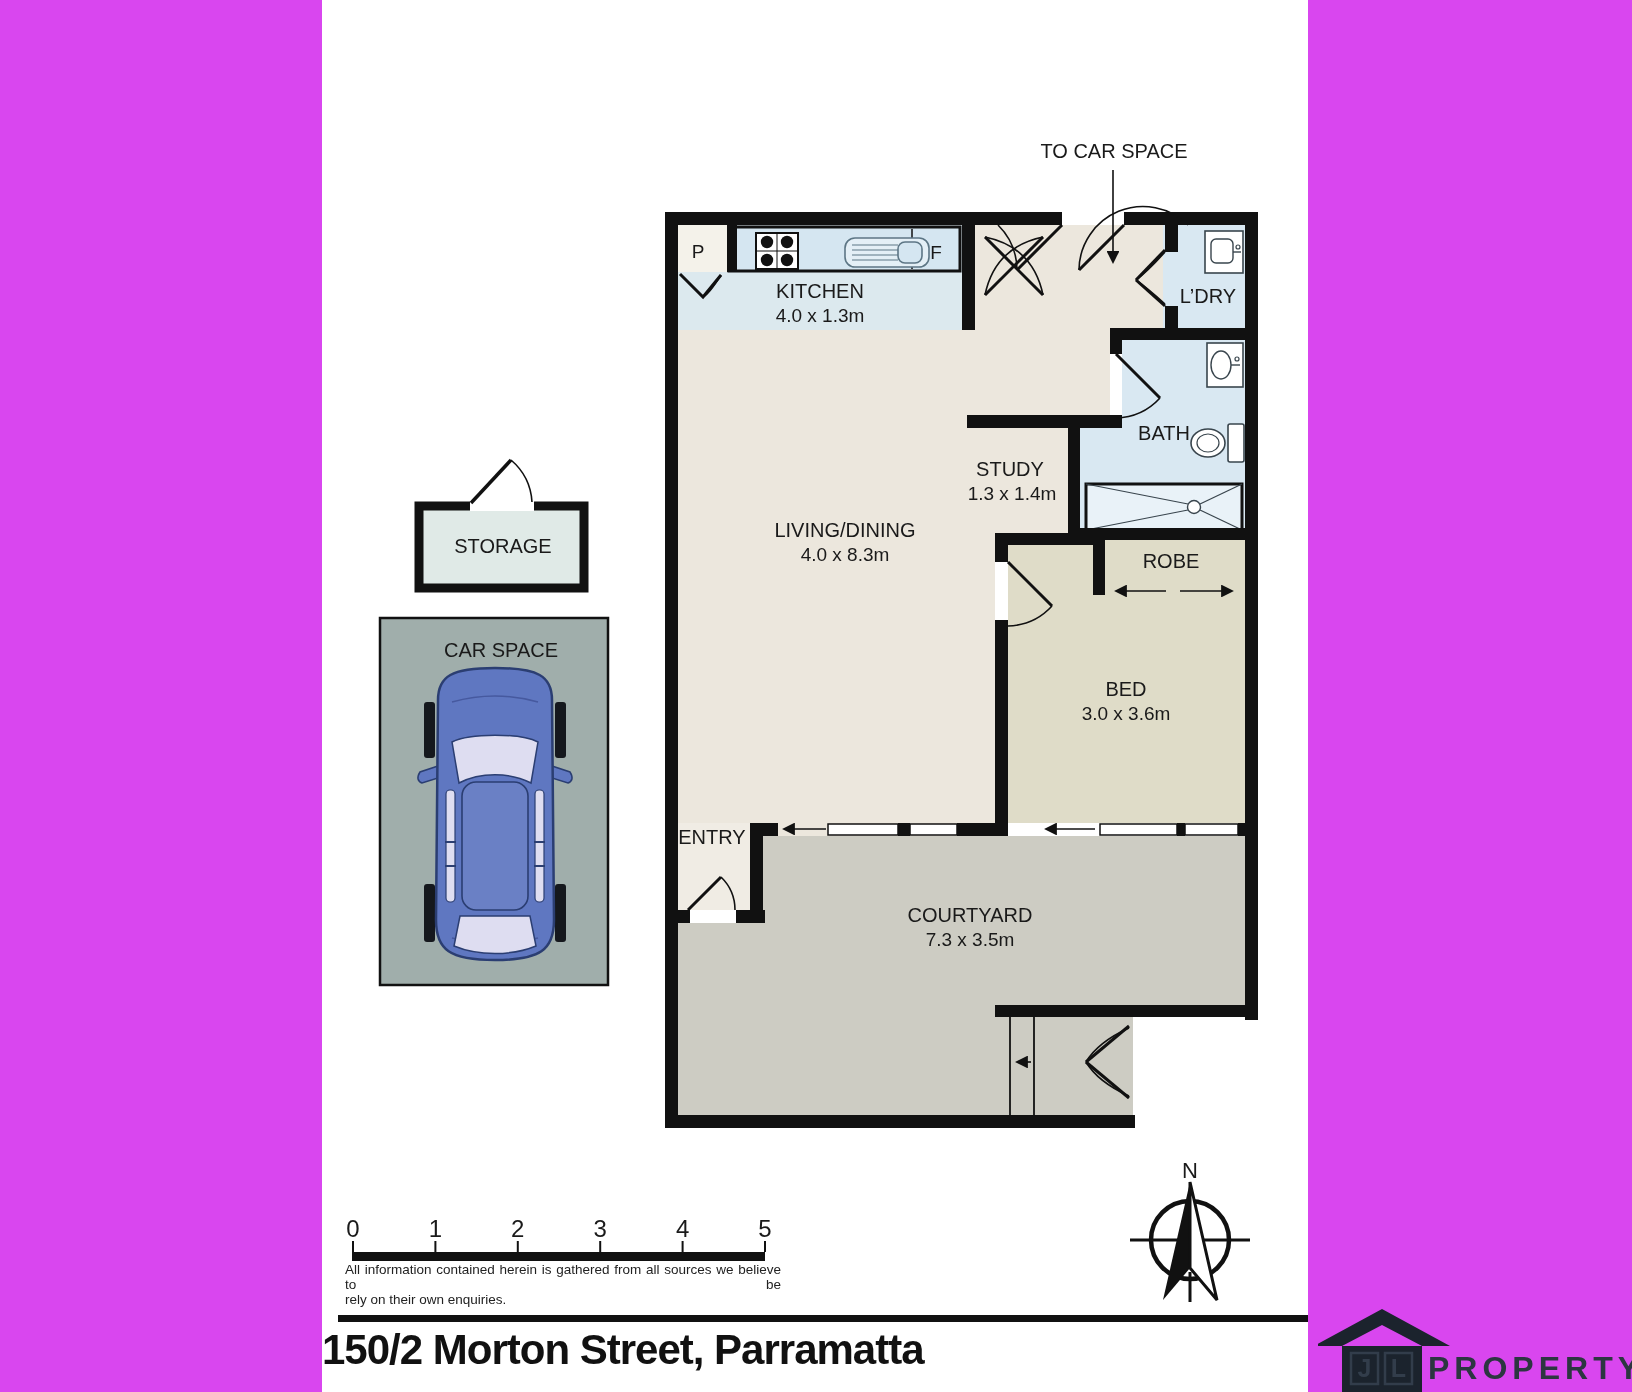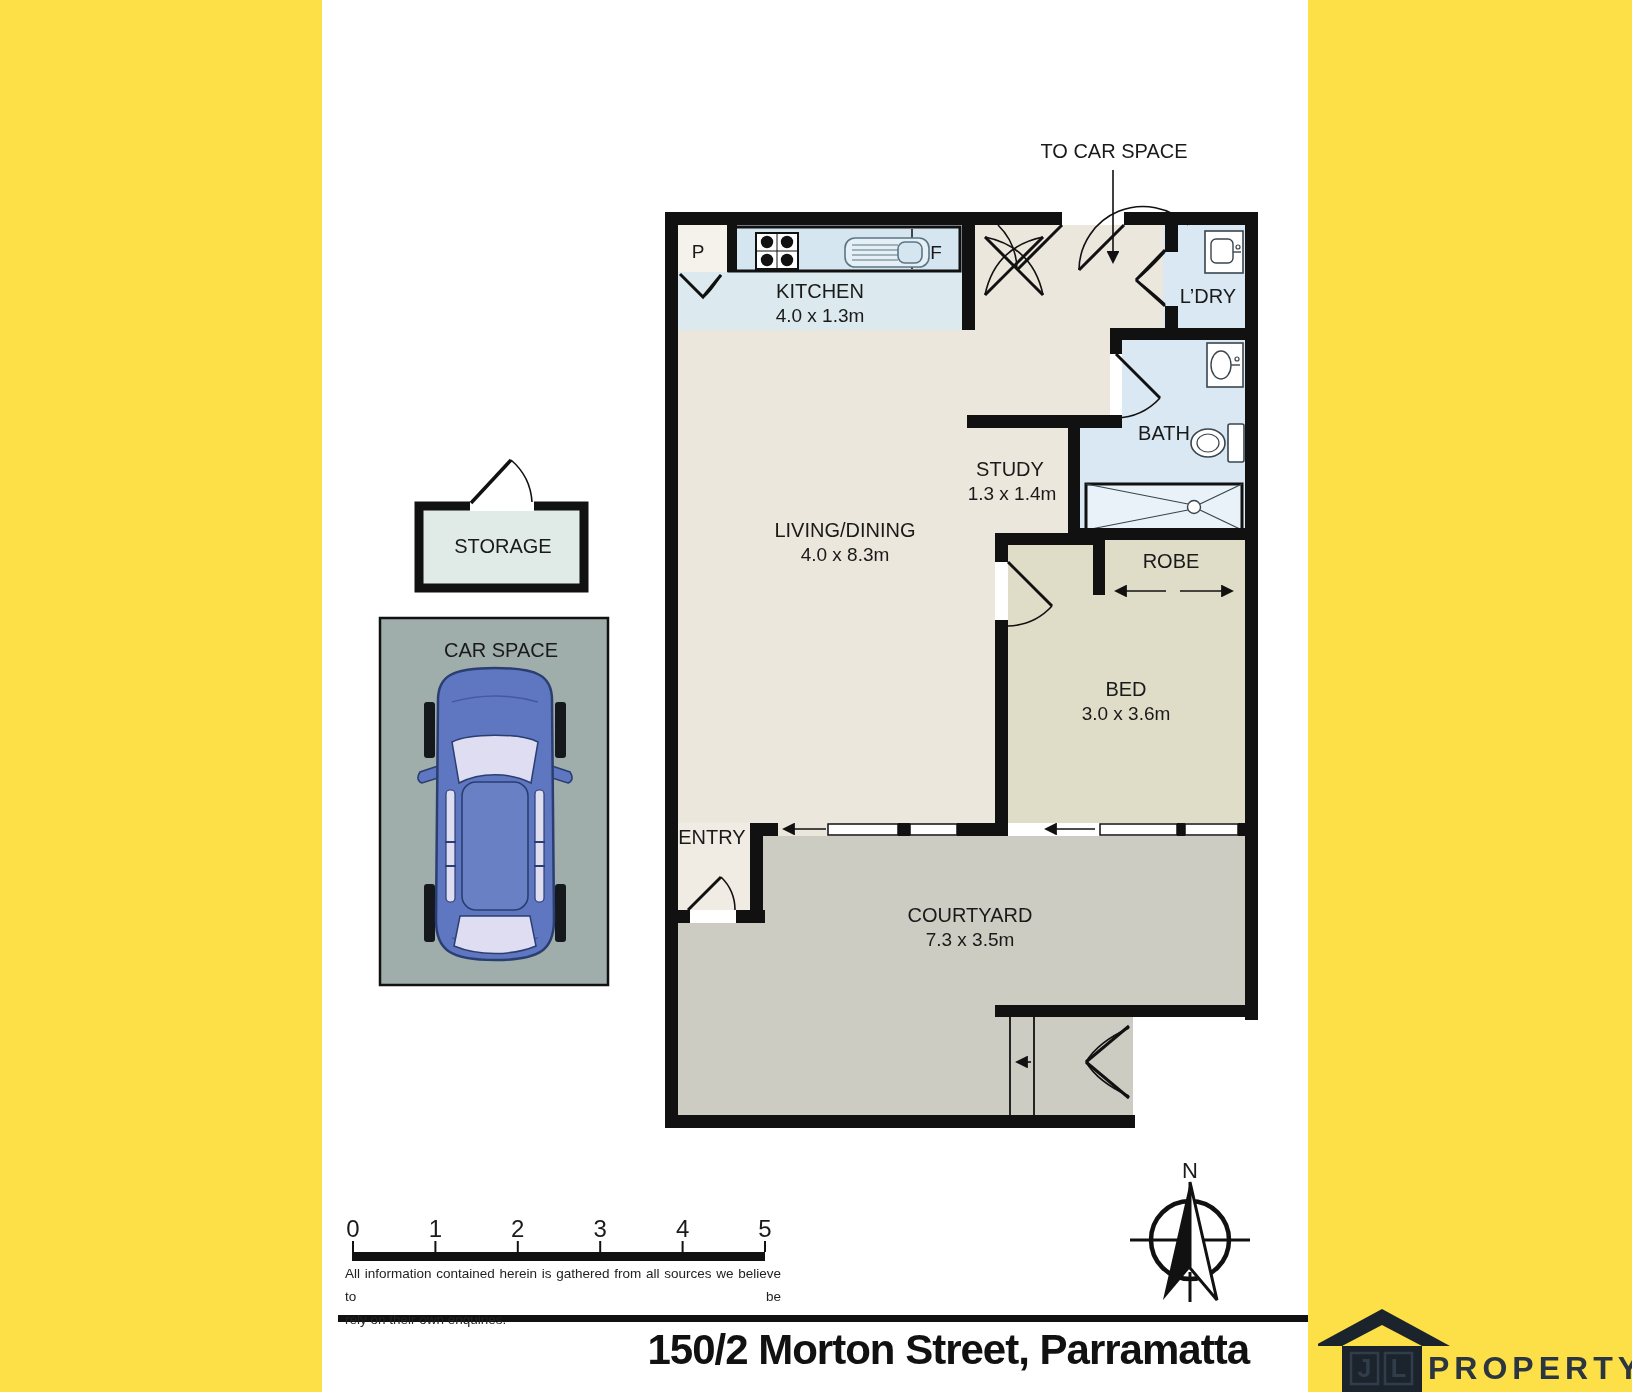--- a/index.html
+++ b/index.html
@@ -1,24 +1,24 @@
 <!DOCTYPE html>
 <html><head>
 <meta charset="utf-8">
 <style>
   html,body{margin:0;padding:0;background:#222A33;}
-  #root{position:relative;width:1632px;height:1392px;background:#fde047;overflow:hidden;
+  #root{position:relative;width:1632px;height:1392px;background:#d946ef;overflow:hidden;
         font-family:"Liberation Sans",sans-serif;}
   .paper{position:absolute;left:322px;top:0;width:986px;height:1392px;background:#ffffff;}
   svg{position:absolute;left:0;top:0;}
   .plan-label{font-family:"Liberation Sans",sans-serif;fill:#1a1a1a;}
-  .title{position:absolute;left:322px;top:1326px;width:927px;text-align:right;
+  .title{position:absolute;left:322px;top:1326px;width:927px;text-align:left;
          font-size:42px;font-weight:700;letter-spacing:-1px;color:#111;}
   .disclaimer{position:absolute;left:345px;top:1262px;width:436px;font-size:13.5px;
-              line-height:23px;color:#222;}
+              line-height:15px;color:#222;}
   .disclaimer .j{display:block;text-align:justify;text-align-last:justify;}
   .disclaimer .l{display:block;text-align:left;}
   .logo{position:absolute;left:1318px;top:1303px;width:314px;height:89px;}
 </style>
 </head>
 <body>
 
 <div id="root">
   <div class="paper"></div>
 

